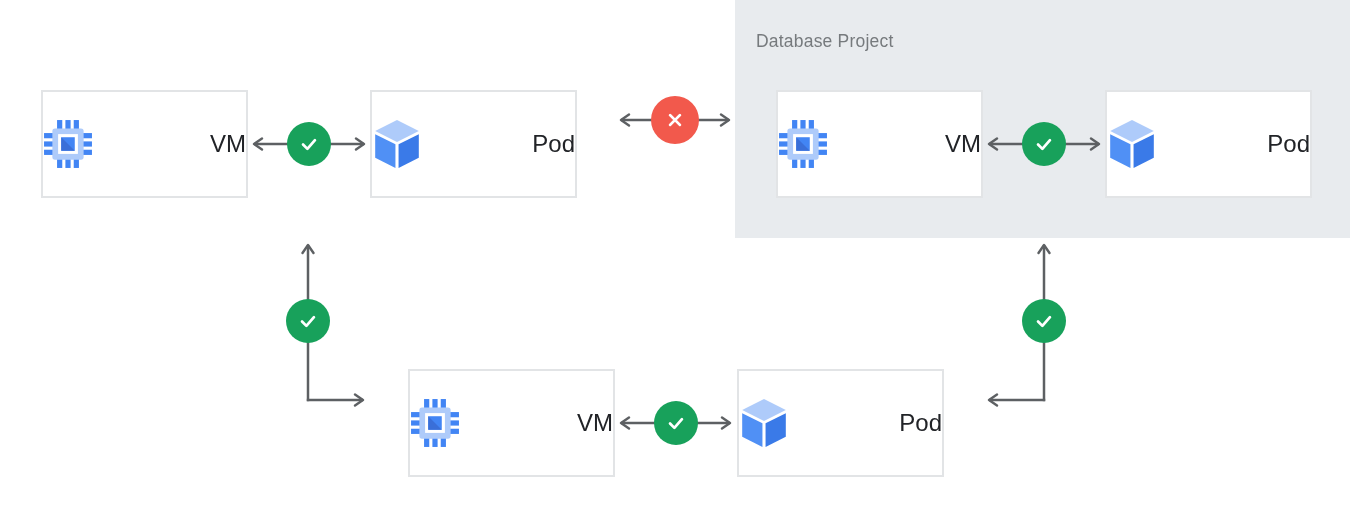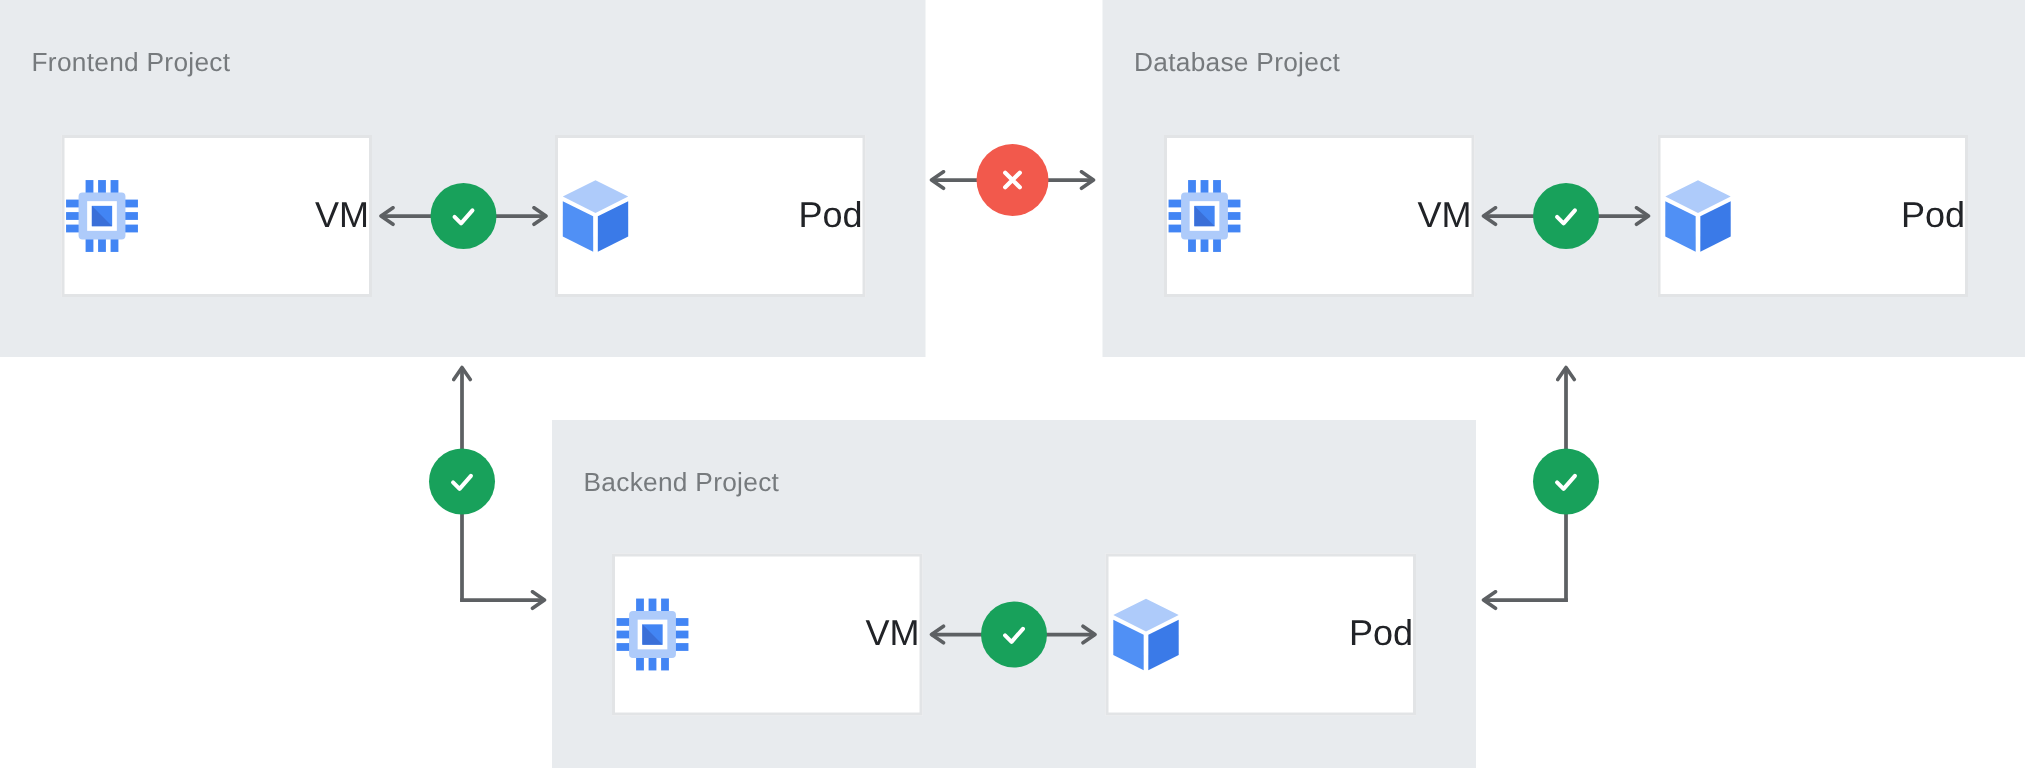--- a/index.html
+++ b/index.html
@@ -81,31 +81,25 @@
     fill: none;
     stroke-linecap: round;
     stroke-linejoin: round;
   }
 </style>
 </head>
 <body>
 
 <div class="canvas">
 
-  <div class="panel" style="left:0; top:0; width:617px; height:238px;">
-    <div class="panel-title">Frontend Project</div>
-  </div>
 
   <div class="panel" style="left:735px; top:0; width:615px; height:238px;">
     <div class="panel-title">Database Project</div>
   </div>
 
-  <div class="panel" style="left:368px; top:280px; width:616px; height:232px;">
-    <div class="panel-title">Backend Project</div>
-  </div>
 
   <div class="node-box" style="left:41px; top:90px;">
     <span class="icon-wrap">
       <svg width="50" height="50" viewBox="0 0 48 48">
         <g fill="#4285f4">
           <rect x="13.5" y="1" width="5" height="11"></rect>
             <rect x="21.5" y="1" width="5" height="11"></rect>
             <rect x="29.5" y="1" width="5" height="11"></rect>
           <rect x="13.5" y="36" width="5" height="11"></rect>
             <rect x="21.5" y="36" width="5" height="11"></rect>

